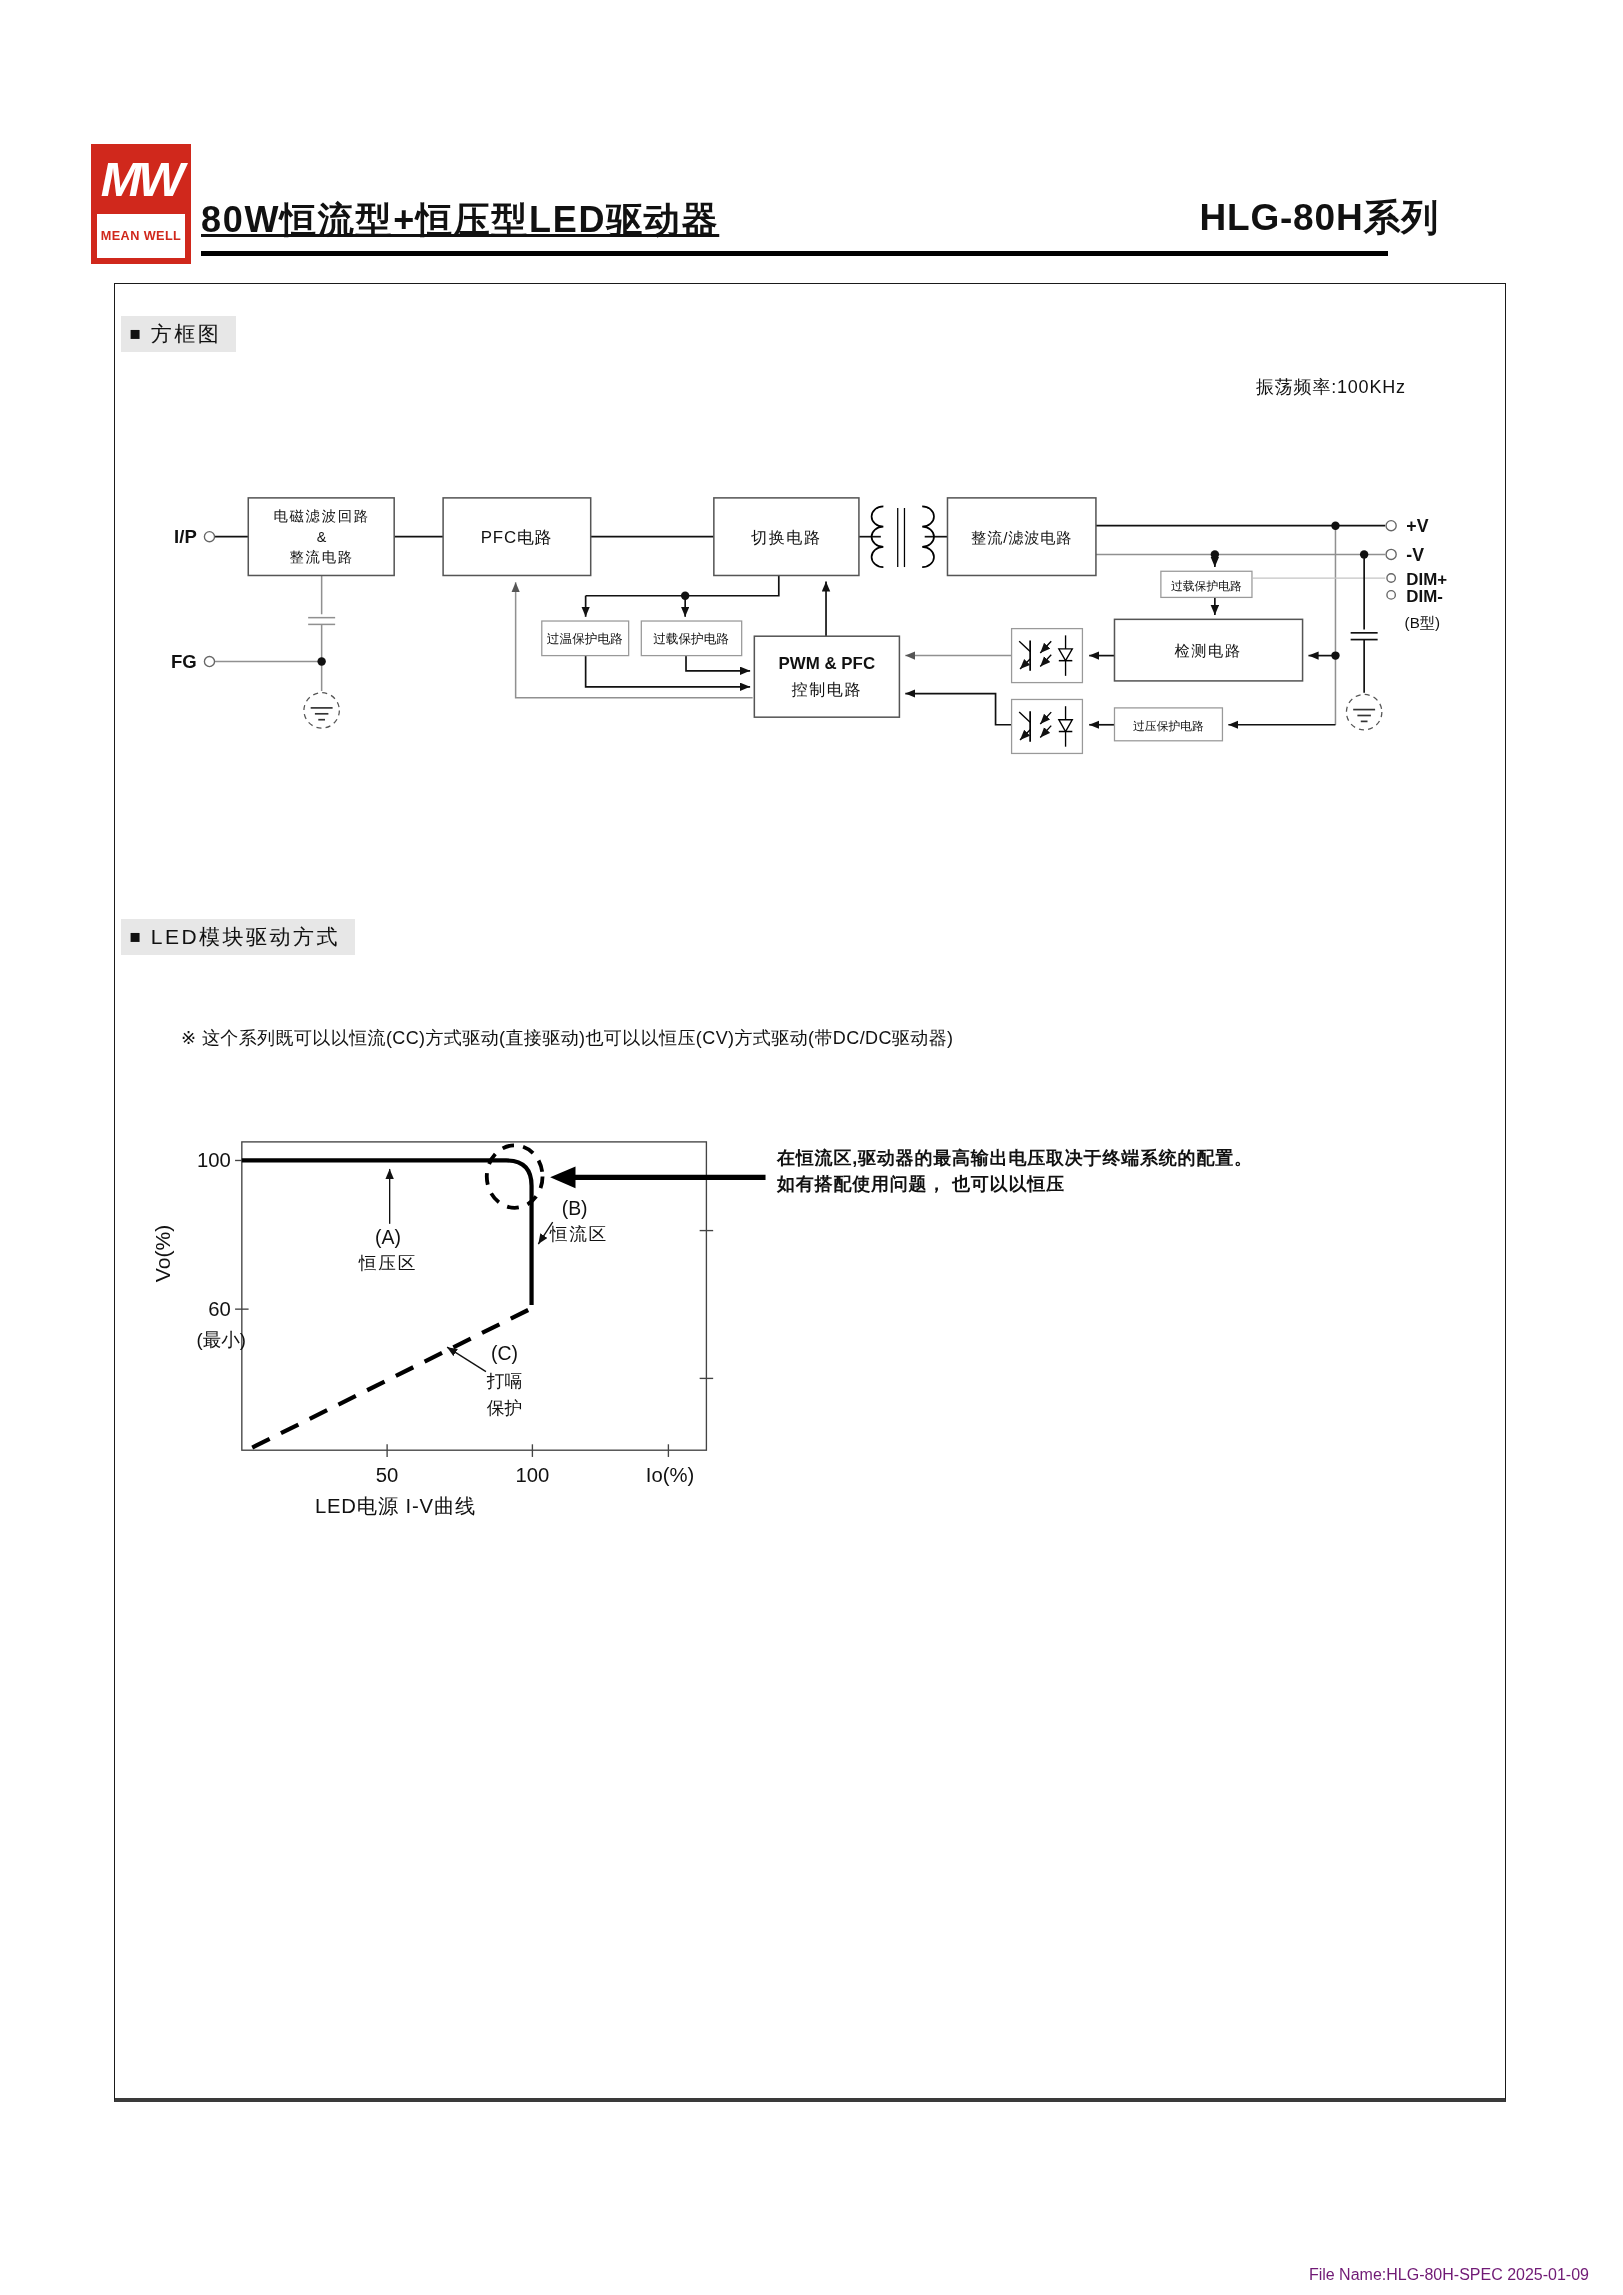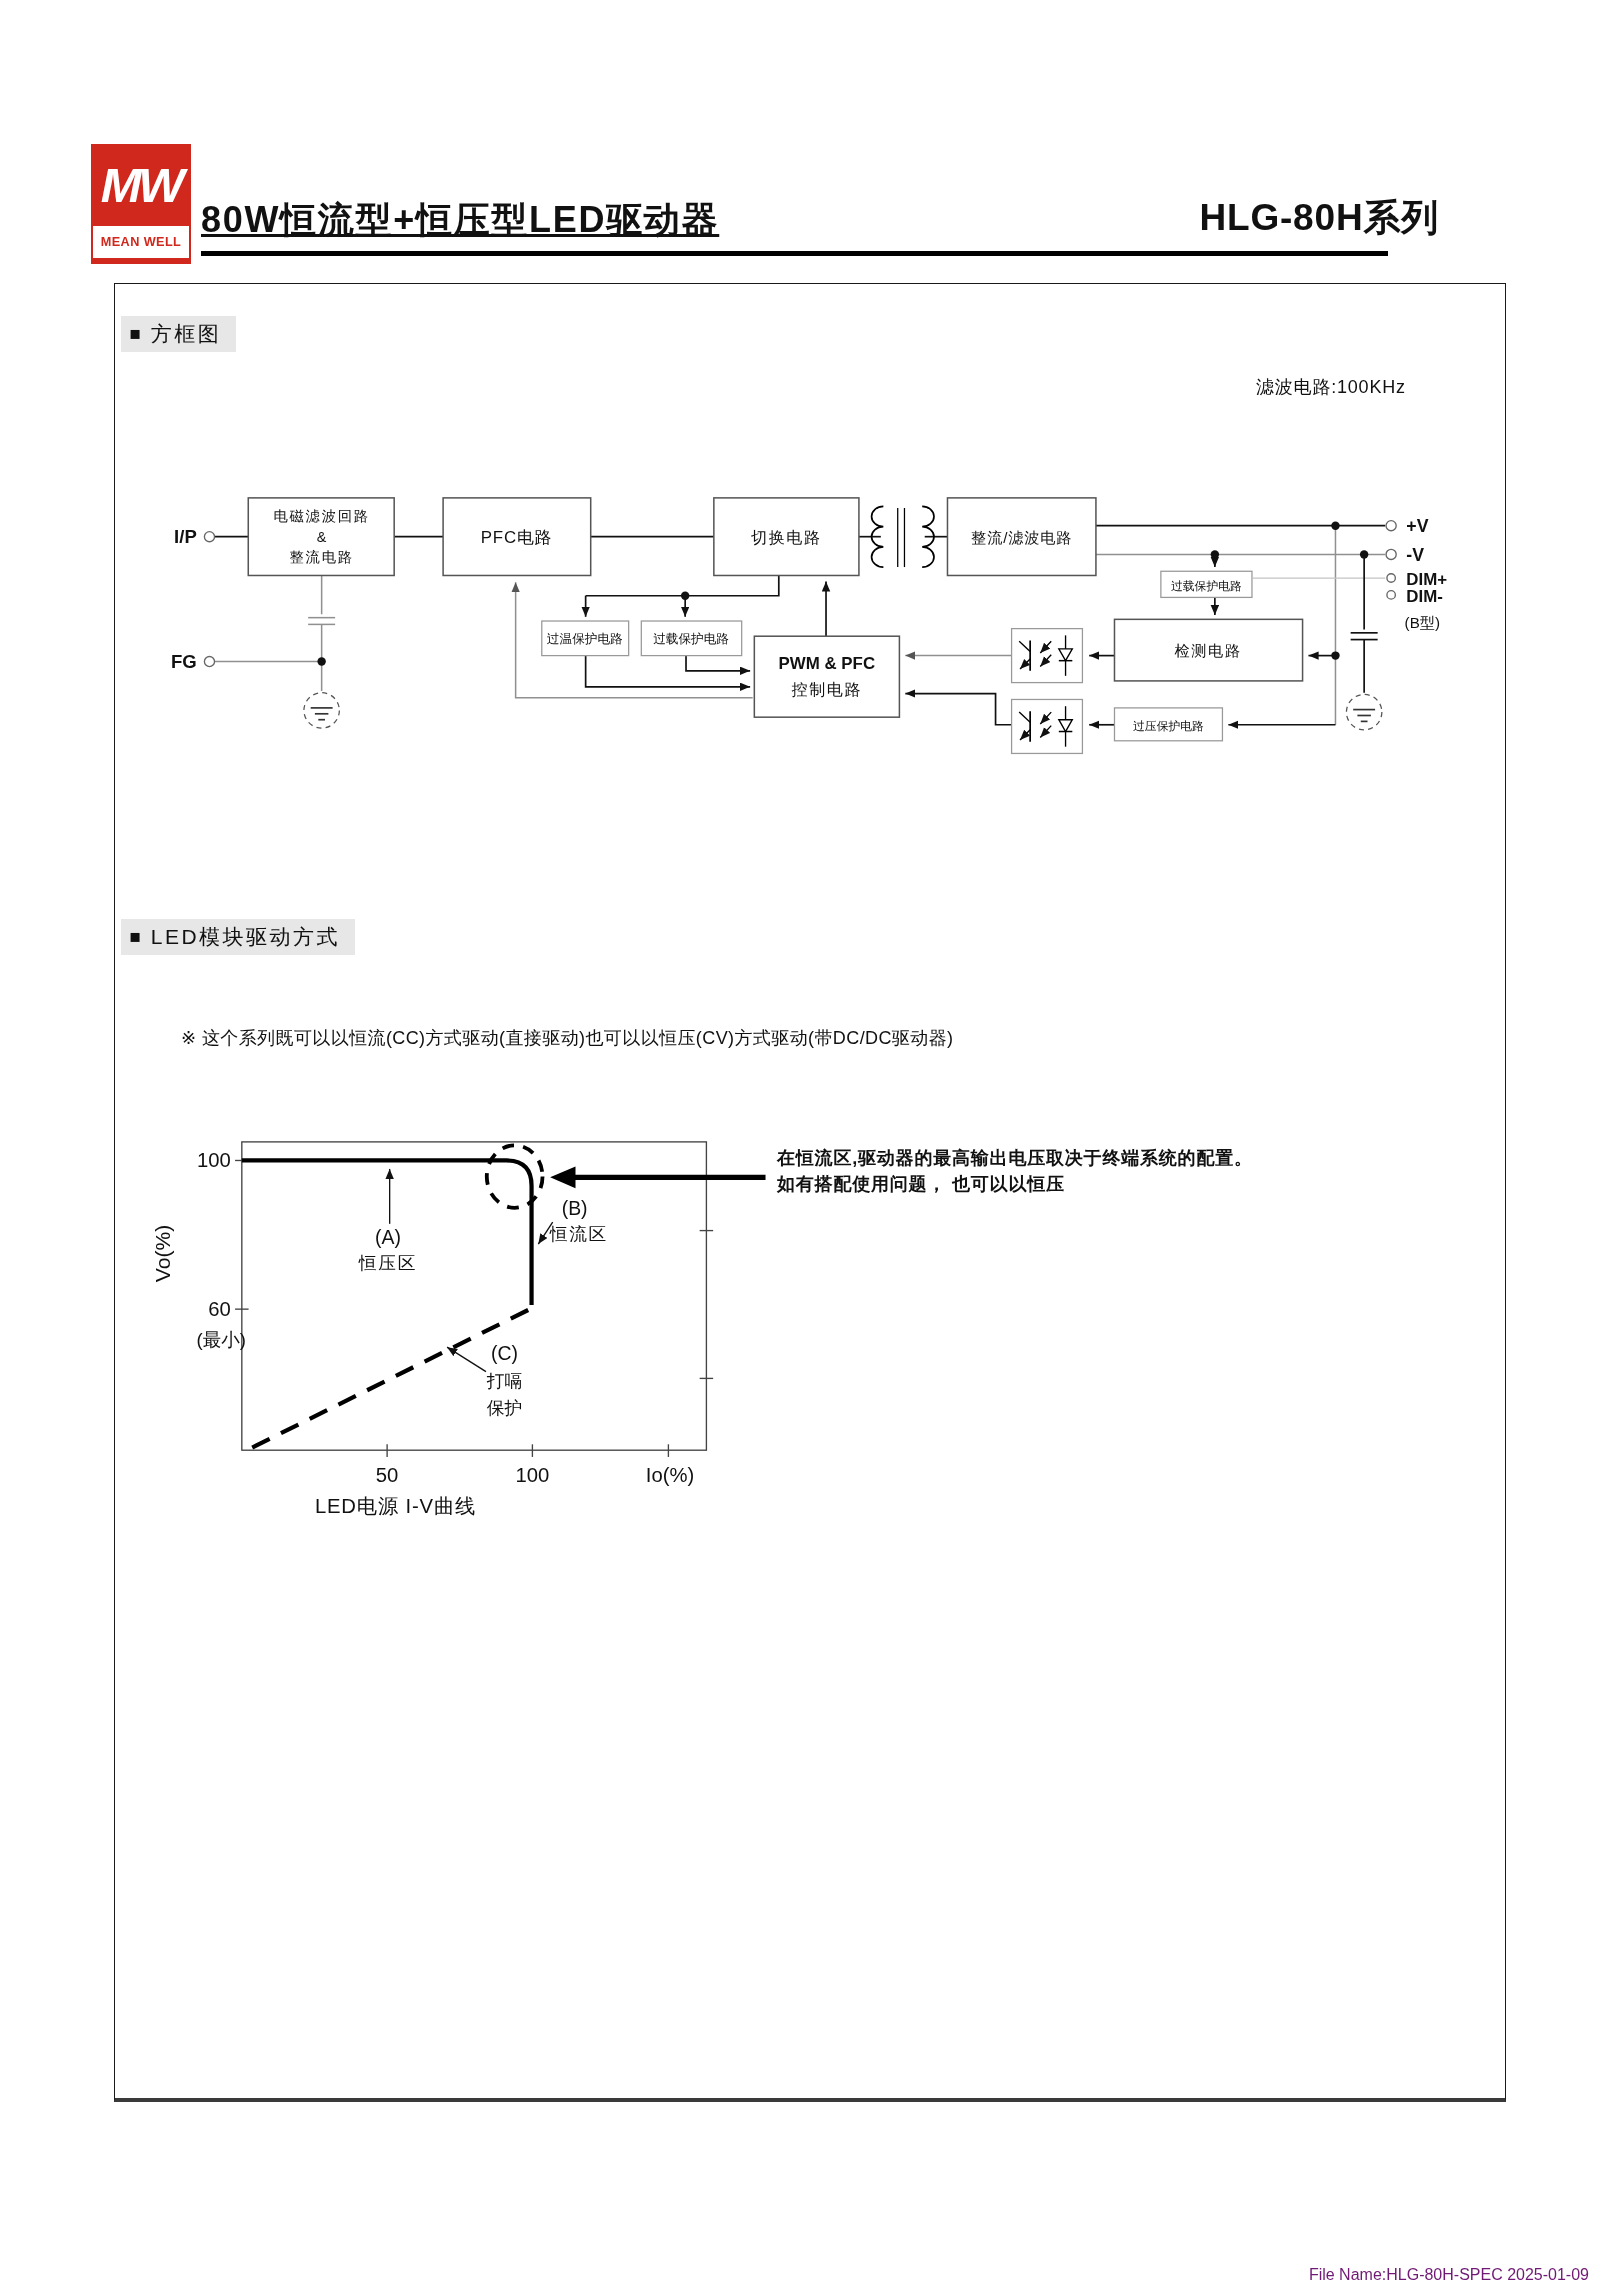--- a/index.html
+++ b/index.html
@@ -4,21 +4,21 @@
 <style>
   html,body{margin:0;padding:0;background:#fff;}
   .page{position:relative;width:1623px;height:2295px;background:#fff;overflow:hidden;
         font-family:"Liberation Sans","DejaVu Sans",sans-serif;color:#111;}
   
   .logo{position:absolute;left:91px;top:144px;width:100px;height:120px;background:#d0281c;
         display:flex;flex-direction:column;align-items:center;justify-content:flex-end;}
   .logo-mw{flex:1;display:flex;align-items:center;justify-content:center;
         color:#fff;font-size:49px;font-weight:bold;font-style:italic;letter-spacing:-3.4px;}
   .logo-brand{background:#fff;color:#d0281c;font-weight:bold;font-size:12.7px;
-        width:96px;text-align:center;margin-bottom:6px;padding:9px 0;letter-spacing:0.4px;}
+        width:88px;text-align:center;margin-bottom:6px;padding:15px 0;letter-spacing:0.4px;}
   .doc-title{position:absolute;left:201px;top:196px;font-size:36px;font-weight:bold;letter-spacing:1.7px;text-decoration:underline;}
   .doc-series{position:absolute;left:1097px;top:193px;width:342px;text-align:right;
         font-size:37px;font-weight:bold;letter-spacing:0.8px;}
   .title-rule{position:absolute;left:201px;top:251px;width:1187px;height:5px;background:#000;}
   
   .main-box{position:absolute;left:114px;top:283px;width:1390px;height:1814px;
         border:1.7px solid #1a1a1a;border-bottom:4.2px solid #3a3a3a;background:#fff;}
   .section-chip{position:absolute;background:#e7e7e7;display:inline-flex;align-items:center;
         gap:10px;padding:4.2px 15px 4.2px 8.5px;font-size:21px;letter-spacing:2.5px;color:#111;}
   .chip-marker{font-size:18.6px;line-height:1;letter-spacing:0;}
@@ -42,21 +42,21 @@
   <div class="doc-series">HLG-80H系列</div>
   <div class="title-rule"></div>
 
   <div class="main-box">
 
     <div class="section-chip" style="left:6px;top:32px;">
       <span class="chip-marker">■</span>
       <span>方框图</span>
     </div>
 
-    <div class="osc">滤波电路:100KHz</div>
+    <div class="osc">振荡频率:100KHz</div>
 
     <svg viewBox="135 485 1648 460" style="position:absolute;left:0;top:127px;width:1390px;height:388px;">
       <defs>
         <marker id="ahb" markerUnits="userSpaceOnUse" markerWidth="13" markerHeight="11" refX="12" refY="5" orient="auto">
           <path d="M0,0 L12,5 L0,10 Z" fill="#111"></path>
         </marker>
         <marker id="ahg" markerUnits="userSpaceOnUse" markerWidth="13" markerHeight="11" refX="12" refY="5" orient="auto">
           <path d="M0,0 L12,5 L0,10 Z" fill="#555"></path>
         </marker>
         <g id="gnd">

